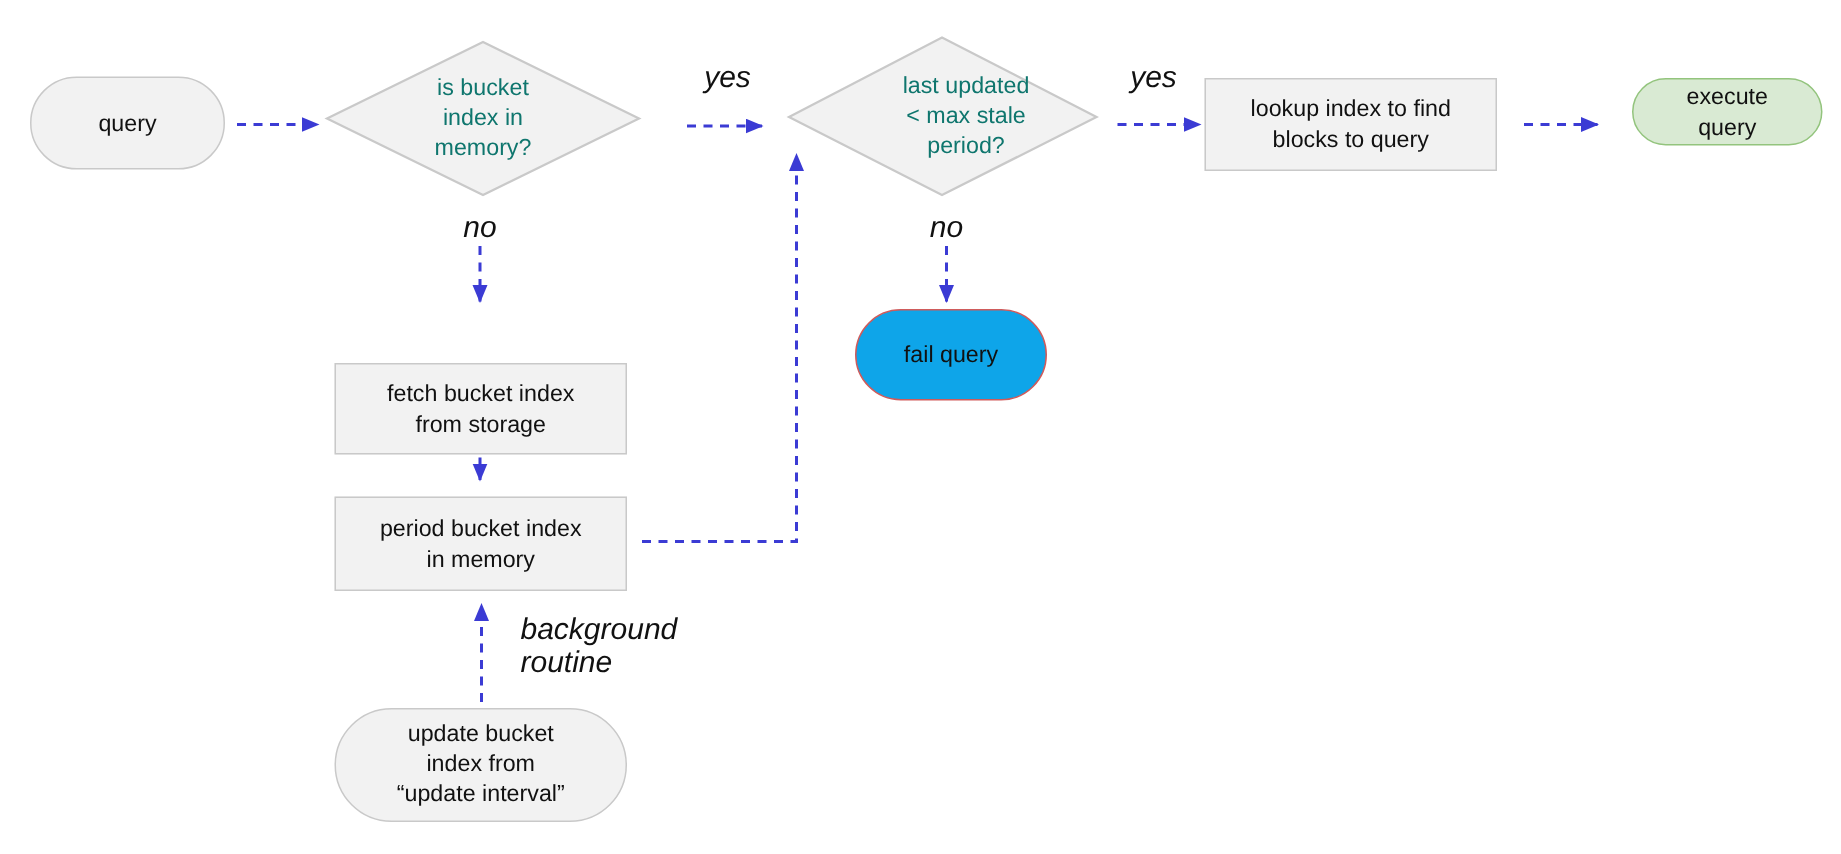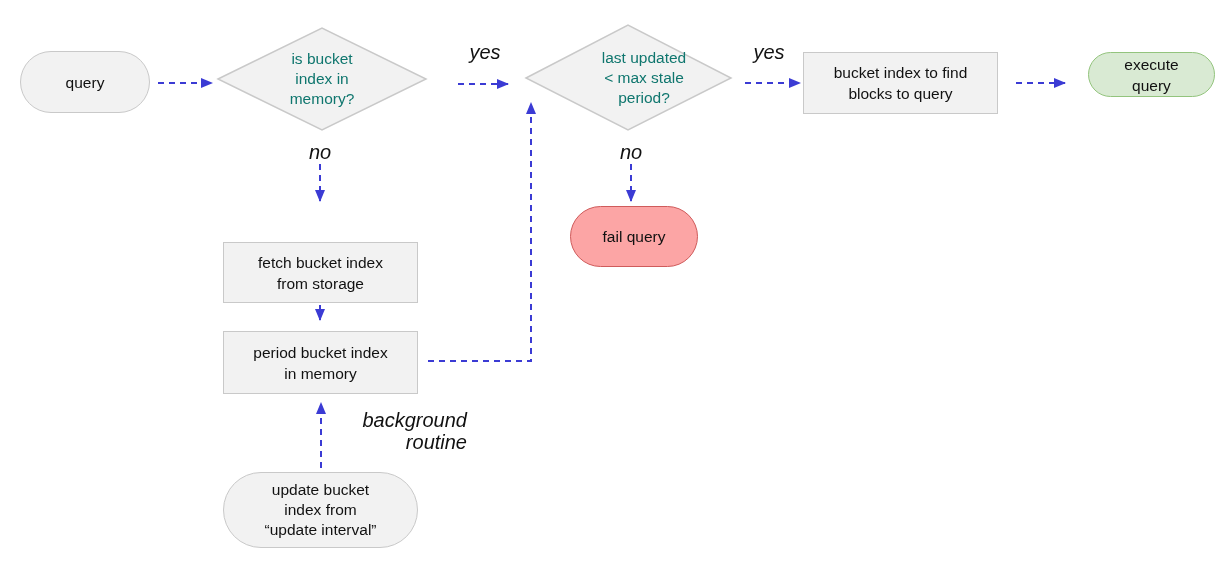--- a/index.html
+++ b/index.html
@@ -42,21 +42,21 @@
   .pill {
     background: #f2f2f2;
     border: 1.5px solid #c9c9c9;
     border-radius: 999px;
   }
   .pill.green {
     background: #d9ead3;
     border-color: #93c47d;
   }
   .pill.red {
-    background: #fca5a5;
+    background: #0ea5e9;
     border-color: #cf5b5b;
   }
   .diamond-text {
     position: absolute;
     display: flex;
     align-items: center;
     justify-content: center;
     text-align: center;
     color: #0f766e;
     font-size: 15.5px;
@@ -65,21 +65,21 @@
   .edge-label {
     position: absolute;
     font-style: italic;
     font-size: 20px;
     color: #111111;
     text-align: center;
     white-space: pre-line;
     line-height: 22px;
   }
   .edge-label.left-align {
-    text-align: right;
+    text-align: left;
   }
 </style>
 </head>
 <body>
 
 <div class="canvas">
 
   <svg class="edges-svg" viewBox="0 0 1227 569" xmlns="http://www.w3.org/2000/svg">
     <defs>
       <marker id="arrowhead" orient="auto" markerUnits="userSpaceOnUse" markerWidth="14" markerHeight="12" refX="11" refY="5">
@@ -111,21 +111,21 @@
 memory?</span>
   </div>
 
   <div class="diamond-text" style="left:564px; top:39px; width:160px; height:78px;">
     <span class="node-label">last updated
 &lt; max stale
 period?</span>
   </div>
 
   <div class="node process" style="left:803px; top:52px; width:195px; height:62px;">
-    <span class="node-label">bucket index to find
+    <span class="node-label">lookup index to find
 blocks to query</span>
   </div>
 
   <div class="node pill green" style="left:1088px; top:52px; width:127px; height:45px;">
     <span class="node-label">execute
 query</span>
   </div>
 
   <div class="node process" style="left:223px; top:206px; width:195px; height:61px;margin-top:36px;">
     <span class="node-label">fetch bucket index

